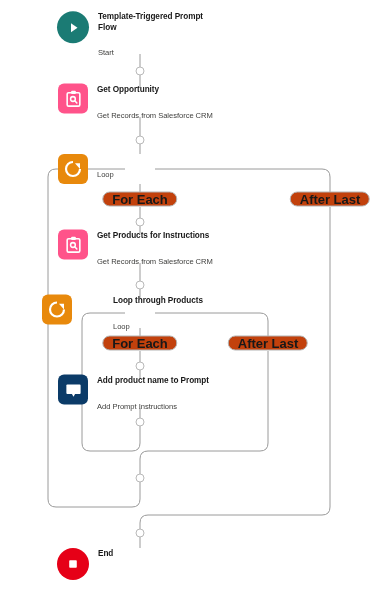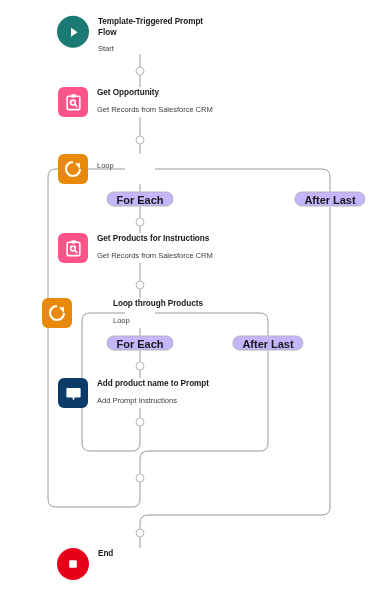--- a/index.html
+++ b/index.html
@@ -97,38 +97,38 @@
     color: #181818;
     line-height: 10.5px;
     letter-spacing: -0.05px;
   }
 
   .node-sub {
     font-size: 7.6px;
     font-weight: normal;
     color: #3e3e3c;
     line-height: 10.5px;
-    margin-top: 6px;
+    margin-top: 15px;
     letter-spacing: -0.05px;
   }
 
   
   .branch-pill {
     position: absolute;
     transform: translate(-50%, -50%);
     box-sizing: border-box;
     height: 15px;
     padding: 0 9px;
     border: 1px solid #b3b3b3;
     border-radius: 8px;
-    background: #c4b5fd;
-    display: flex;
-    align-items: center;
-    justify-content: center;
-    font-size: 11px;
+    background: #c2410c;
+    display: flex;
+    align-items: center;
+    justify-content: center;
+    font-size: 13px;
     font-weight: bold;
     color: #181818;
     white-space: nowrap;
     letter-spacing: -0.02px;
   }
 </style>
 </head>
 <body>
 
 <div id="canvas">

